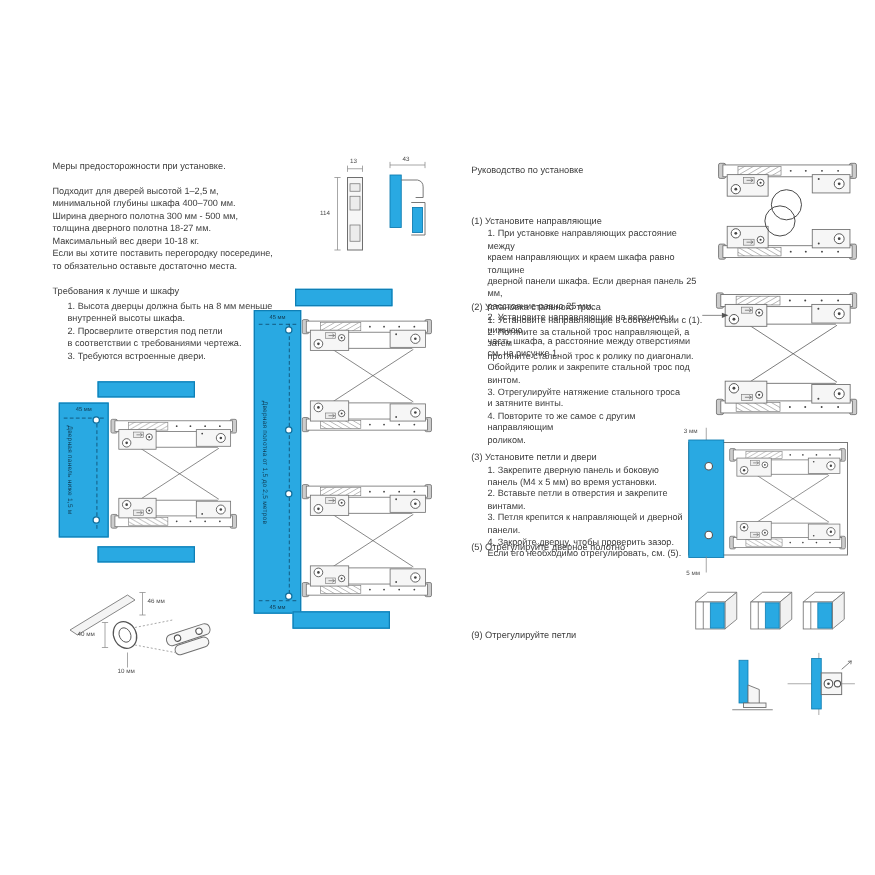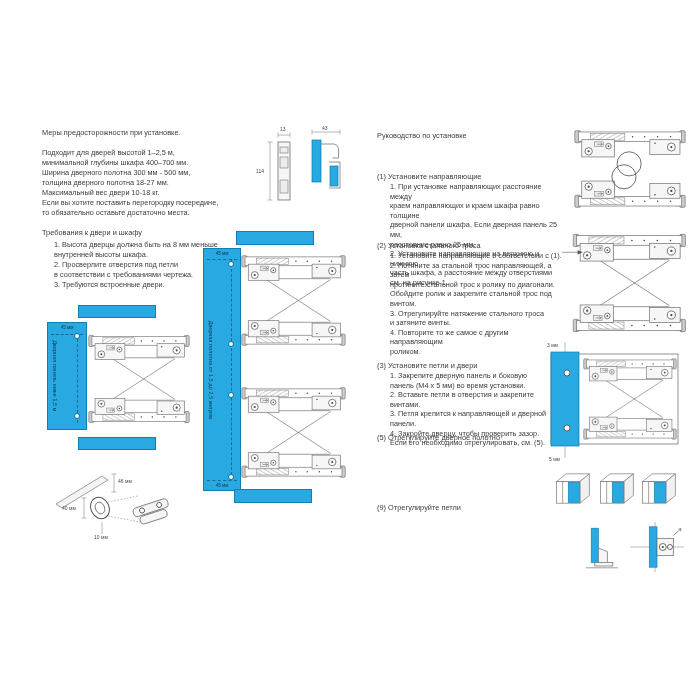--- a/index.html
+++ b/index.html
@@ -119,21 +119,21 @@
 
     <div class="abs ttl" style="left:38px;top:128px;width:200px;">Меры предосторожности при установке.</div>
     <div class="abs txt" style="left:38px;top:148px;width:210px;">Подходит для дверей высотой 1–2,5 м,
 минимальной глубины шкафа 400–700 мм.
 Ширина дверного полотна 300 мм - 500 мм,
 толщина дверного полотна 18-27 мм.
 Максимальный вес двери 10-18 кг.
 Если вы хотите поставить перегородку посередине,
 то обязательно оставьте достаточно места.</div>
 
-    <div class="abs ttl" style="left:38px;top:228px;width:200px;">Требования к двери и шкафу</div>
+    <div class="abs ttl" style="left:38px;top:228px;width:200px;">Требования к лучше и шкафу</div>
     <div class="abs txt" style="left:50px;top:240px;width:210px;">1. Высота дверцы должна быть на 8 мм меньше
 внутренней высоты шкафа.
 2. Просверлите отверстия под петли
 в соответствии с требованиями чертежа.
 3. Требуются встроенные двери.</div>
 
     <div class="abs" style="left:252px;top:126px;width:110px;height:92px;">
       <svg class="abs" style="left:0;top:0;" width="110" height="92" viewBox="0 0 110 92">
         <line class="dimln" x1="22" y1="9" x2="34" y2="9"></line>
           <line class="dimln" x1="22" y1="6.5" x2="22" y2="11.5"></line>

